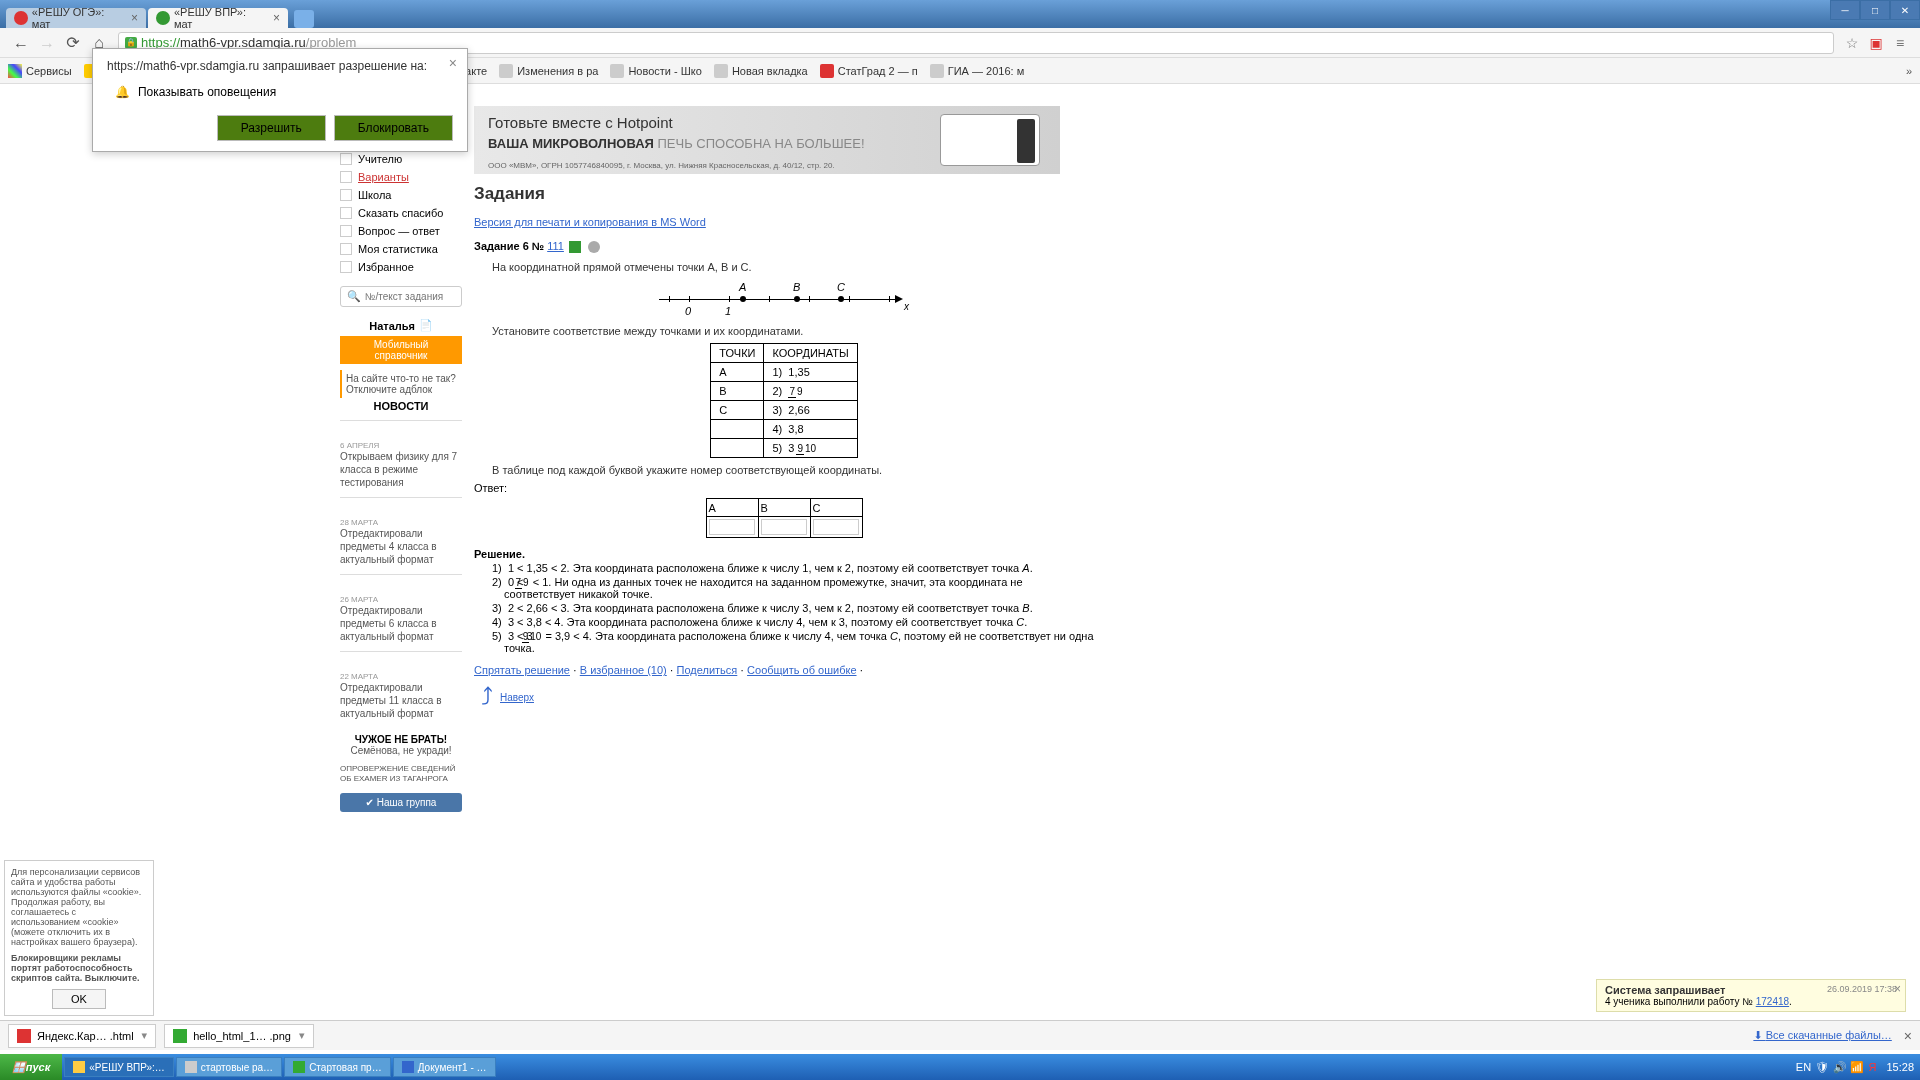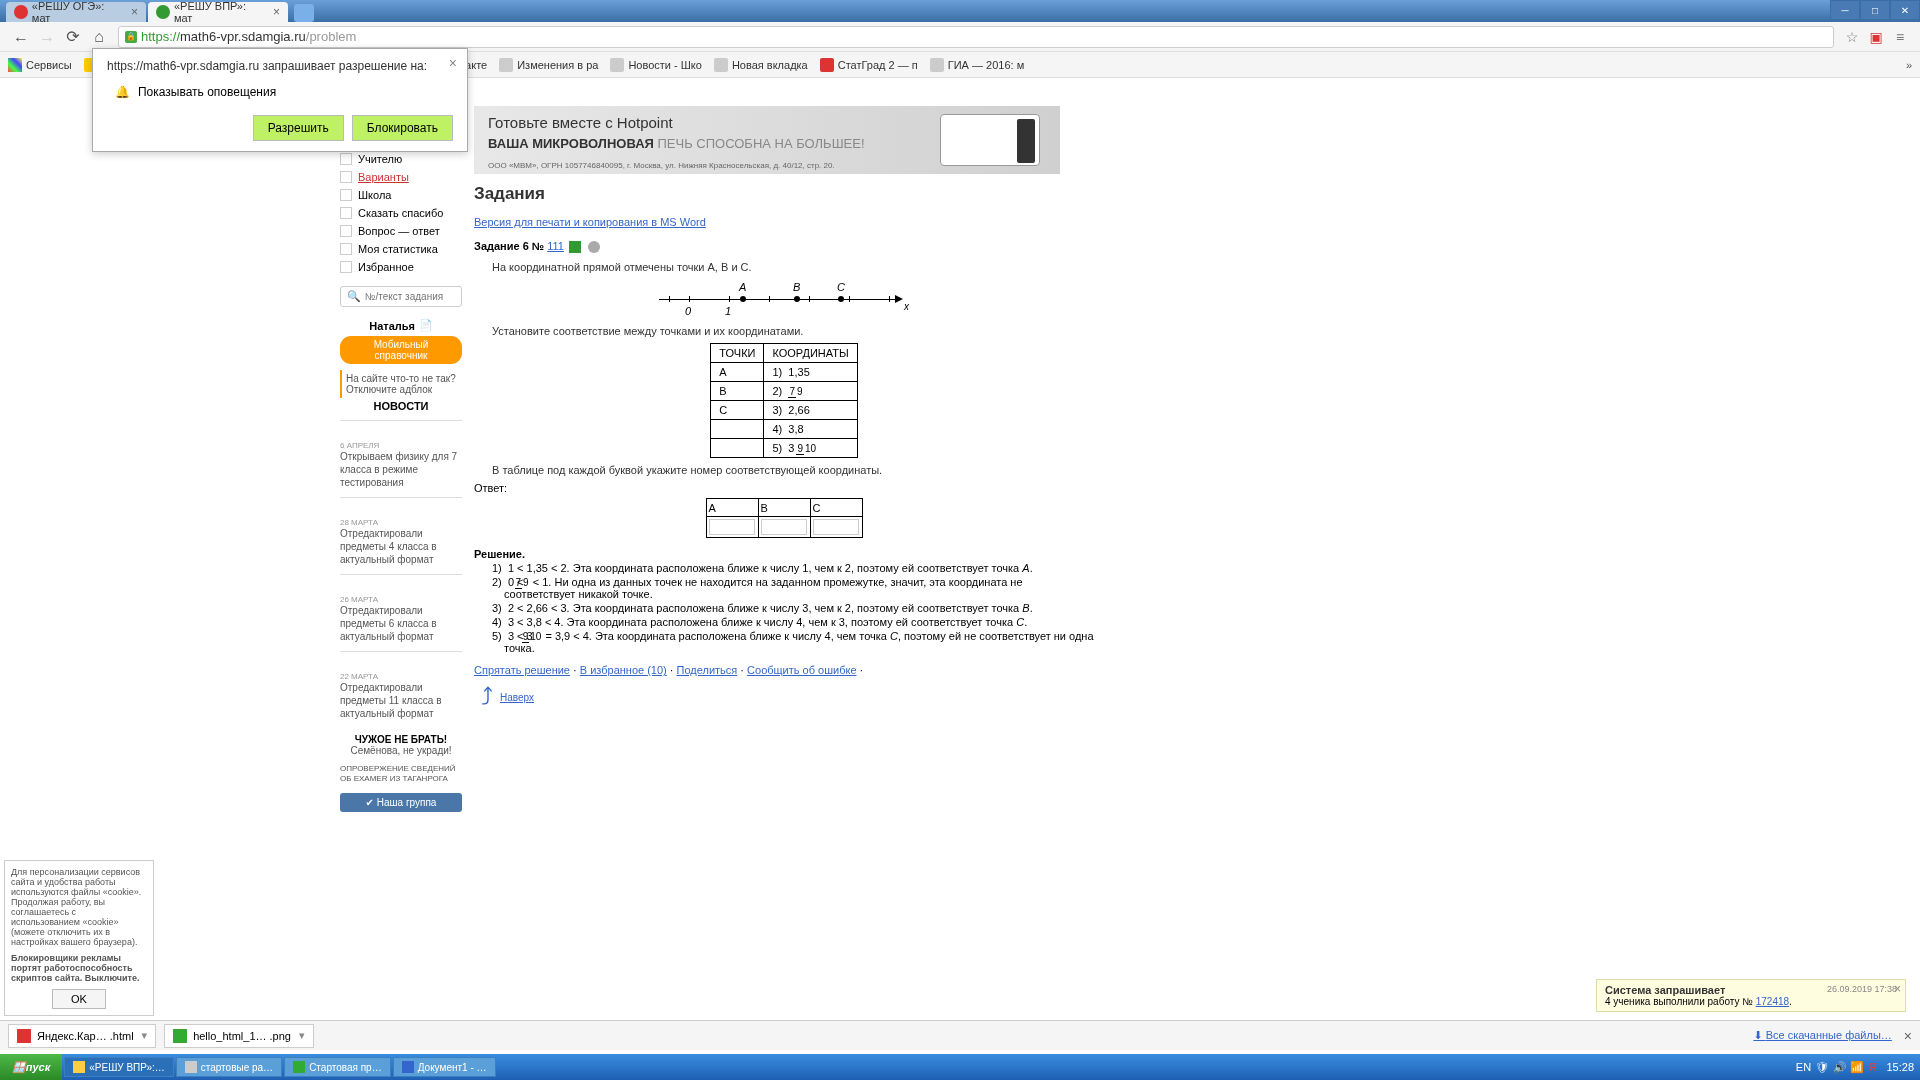--- a/index.html
+++ b/index.html
@@ -3,21 +3,21 @@
 <meta charset="utf-8">
 <style>
 * { margin: 0; padding: 0; box-sizing: border-box; }
 body { font-family: Arial, sans-serif; font-size: 12px; background: #fff; overflow: hidden; }
 
 
 .window-controls { position: absolute; top: 0; right: 0; height: 20px; display: flex; background: #3b6ea5; }
 .window-controls div { width: 28px; height: 18px; background: #4a7ab3; margin: 1px; display: flex; align-items: center; justify-content: center; color: #fff; font-size: 10px; }
 
 
-.tab-bar { height: 22px; background: linear-gradient(#6aa0d8, #3b6ea5); display: flex; align-items: flex-end; padding-left: 6px; }
+.tab-bar { height: 28px; background: linear-gradient(#6aa0d8, #3b6ea5); display: flex; align-items: flex-end; padding-left: 6px; }
 .tab { height: 20px; padding: 2px 8px; margin-right: 2px; display: flex; align-items: center; font-size: 11px; border-radius: 4px 4px 0 0; max-width: 140px; }
 .tab.inactive { background: #b8cde2; color: #333; }
 .tab.active { background: #f5f5f5; color: #333; }
 .tab-close { margin-left: 6px; font-size: 12px; color: #666; }
 .tab-favicon { width: 14px; height: 14px; margin-right: 4px; border-radius: 50%; background: #d33; display: inline-block; }
 .tab-favicon.green { background: #393; }
 .new-tab { width: 20px; height: 18px; background: #7ab0e8; border-radius: 3px; margin-left: 4px; }
 
 
 .addr-bar { height: 30px; background: #f5f5f5; display: flex; align-items: center; padding: 0 8px; border-bottom: 1px solid #ddd; }
@@ -35,35 +35,35 @@
 .bm-icon { width: 14px; height: 14px; margin-right: 4px; border-radius: 2px; }
 .bm-more { margin-left: auto; color: #555; }
 
 
 .perm-popup { position: absolute; top: 48px; left: 92px; width: 376px; background: #fff; border: 1px solid #aaa; box-shadow: 0 2px 8px rgba(0,0,0,0.2); padding: 10px 14px; z-index: 100; }
 .perm-close { position: absolute; top: 6px; right: 10px; font-size: 14px; color: #888; }
 .perm-text { font-size: 12px; color: #333; margin-bottom: 12px; }
 .perm-notif { display: flex; align-items: center; margin: 10px 0 16px 8px; font-size: 12px; }
 .perm-bell { margin-right: 8px; color: #666; }
 .perm-btns { display: flex; justify-content: flex-end; gap: 8px; }
-.perm-btn { padding: 5px 14px; border: 1px solid #bbb; background: #bef264; font-size: 12px; }
+.perm-btn { padding: 5px 23px; border: 1px solid #bbb; background: #4d7c0f; font-size: 12px; }
 
 
 .content { position: absolute; top: 78px; left: 0; right: 0; bottom: 30px; overflow: hidden; }
 
 
 .sidebar { position: absolute; left: 340px; top: 72px; width: 122px; font-size: 11px; }
 .sb-item { display: flex; align-items: center; padding: 3px 0; }
 .sb-check { width: 12px; height: 12px; border: 1px solid #ccc; margin-right: 6px; }
 .sb-link { color: #c33; text-decoration: underline; }
 .sb-search { margin-top: 10px; border: 1px solid #ccc; border-radius: 3px; padding: 3px 6px; display: flex; align-items: center; }
 .sb-search-icon { color: #6bb; margin-right: 4px; }
 .sb-search-input { border: none; font-size: 10px; color: #aaa; width: 80px; outline: none; }
 .sb-user { margin-top: 12px; font-size: 11px; font-weight: bold; display: flex; align-items: center; justify-content: center; }
-.sb-handbook { background: #f90; color: #fff; padding: 3px 6px; margin-top: 4px; text-align: center; font-size: 10px; border-radius: 11px; }
+.sb-handbook { background: #f90; color: #fff; padding: 3px 6px; margin-top: 4px; text-align: center; font-size: 10px; }
 .sb-adblock { border-left: 2px solid #f90; padding: 3px 4px; margin-top: 6px; font-size: 10px; color: #555; }
 .sb-news-h { text-align: center; font-weight: bold; margin-top: 2px; font-size: 11px; }
 .sb-news-item { margin-top: 8px; border-top: 1px solid #ddd; padding-top: 20px; }
 .sb-news-date { font-size: 8px; color: #999; text-transform: uppercase; }
 .sb-news-txt { font-size: 10px; color: #555; line-height: 1.3; }
 .sb-other-h { text-align: center; font-weight: bold; margin-top: 14px; font-size: 10px; }
 .sb-other-t { font-size: 10px; color: #555; text-align: center; }
 .sb-vk { background: #4a76a8; color: #fff; padding: 4px; text-align: center; margin-top: 8px; border-radius: 3px; font-size: 10px; }
 
 

